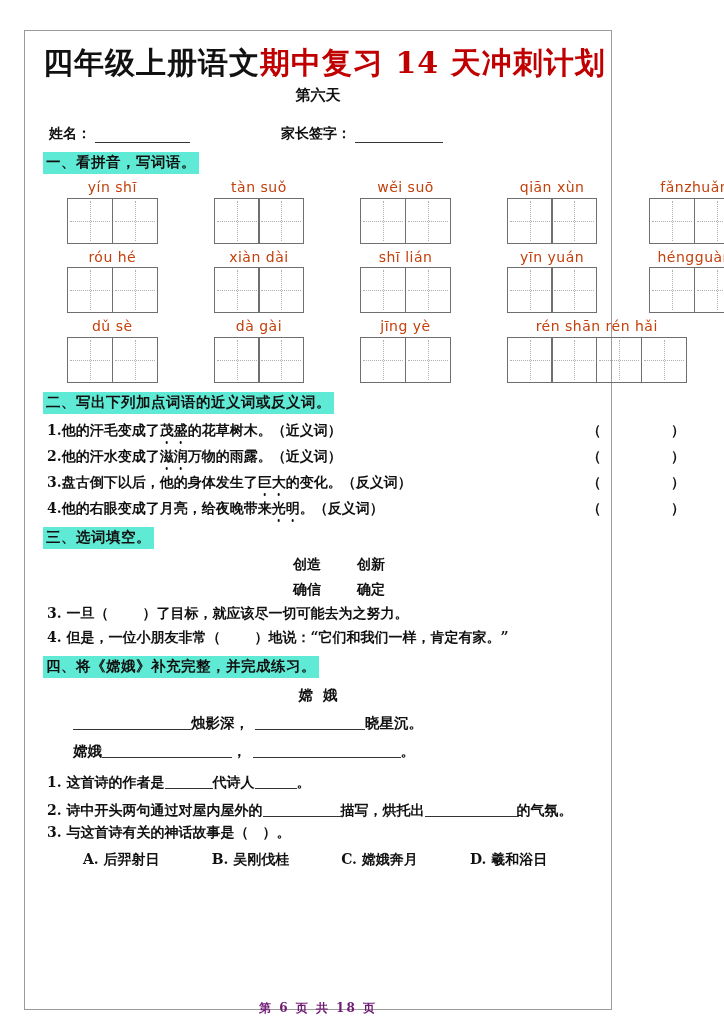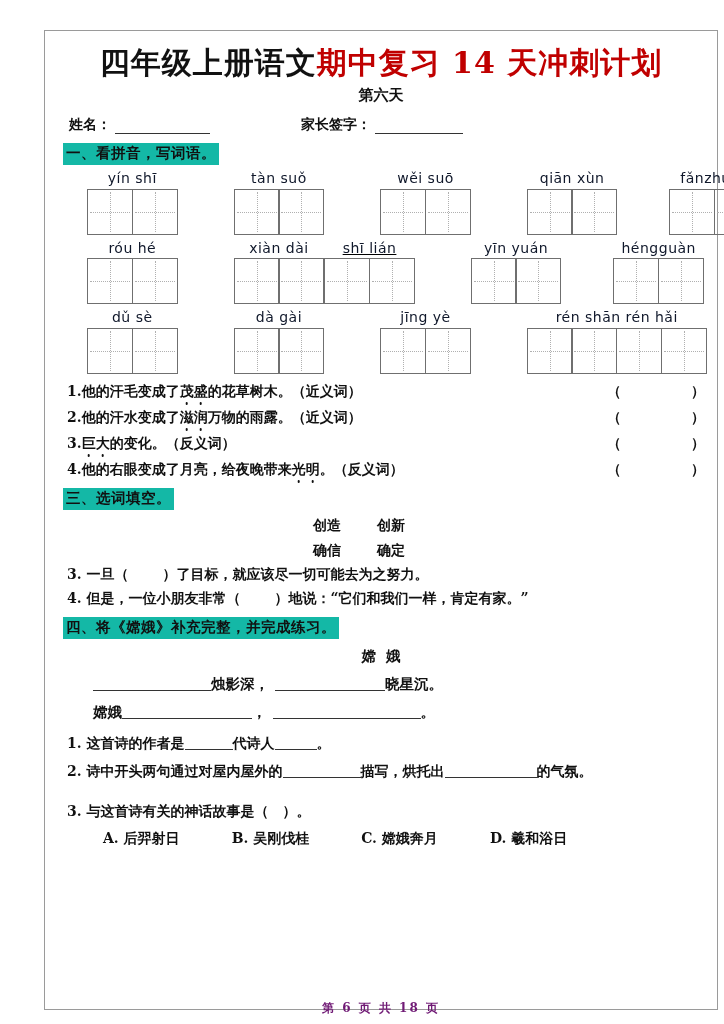--- a/index.html
+++ b/index.html
@@ -5,22 +5,22 @@
   html,body{margin:0;padding:0;}
   body{
     width:724px;height:1024px;
     background:#ffffff;
     font-family:"DejaVu Serif","Liberation Serif",serif;
     overflow:hidden;
     position:relative;
   }
   .page{
     position:absolute;
-    left:44px; top:30px;
-    width:674px; height:980px;
+    left:24px; top:30px;
+    width:588px; height:980px;
     border:1.5px solid #9a9a9a;
     box-sizing:border-box;
     background:#fff;
   }
   .inner{
     position:relative;
     width:100%; height:100%;
     box-sizing:border-box;
     padding:0 18px;
   }
@@ -41,62 +41,62 @@
     text-align:center;
     font-size:15px;
     font-weight:bold;
     margin-top:6px;
     color:#111;
   }
 
   
   .namerow{
     display:flex;
-    margin-top:11px;
+    margin-top:20px;
     font-size:14px;
     font-weight:bold;
     color:#111;
     padding:0 6px;
   }
   .namerow .cell{ display:flex; align-items:flex-end; }
   .namerow .c1{ width:232px; }
   .namerow .c2{ width:222px; }
   .namerow .c3{ flex:1; }
   .blank{
     display:inline-block;
     border-bottom:1.4px solid #333;
     height:13px;
     margin-left:4px;
   }
   .b95{width:95px;} .b92{width:92px;} .b88{width:88px;}
 
   
   .shead{
     display:inline-block;
-    background:#14b8a6;
+    background:#5eead4;
     font-size:14.5px;
     font-weight:bold;
     color:#111;
     padding:1px 3px 2px 3px;
     margin:0;
     letter-spacing:0.5px;
   }
   .sec{ margin-top:9px; }
 
   
   .pyrow{
     display:flex;
     margin-top:6px;
     padding-left:24px;
   }
   .pygroup{ display:flex; flex-direction:column; align-items:center; }
   .pytext{
     font-family:"DejaVu Sans","Liberation Sans",sans-serif;
     font-size:14px;
-    color:#0f172a;
+    color:#c2410c;
     letter-spacing:0.5px;
     white-space:nowrap;
     margin-bottom:2px;
     line-height:1.1;
   }
   .boxes{ display:flex; }
   .cellbox{
     width:46px;height:46px;
     border:1.4px solid #6f6f6f;
     box-sizing:border-box;
@@ -292,21 +292,21 @@
                 <div class="cellbox"></div>
               </div>
             </div>
             <div class="pygroup" style="margin-left: 56px;">
               <div class="pytext">xiàn dài</div>
               <div class="boxes">
                 <div class="cellbox"></div>
                 <div class="cellbox"></div>
               </div>
             </div>
-            <div class="pygroup" style=" text-decoration: underline;">
+            <div class="pygroup" style="margin-left: 56px;">
               <div class="pytext">shī lián</div>
               <div class="boxes">
                 <div class="cellbox"></div>
                 <div class="cellbox"></div>
               </div>
             </div>
             <div class="pygroup" style="margin-left: 56px;">
               <div class="pytext">yīn yuán</div>
               <div class="boxes">
                 <div class="cellbox"></div>
@@ -350,20 +350,21 @@
                 <div class="cellbox"></div>
                 <div class="cellbox"></div>
                 <div class="cellbox"></div>
               </div>
             </div>
           </div>
         </div>
   </div>
 
   <div class="sec">
+    <div class="shead">二、写出下列加点词语的近义词或反义词。</div>
     <div id="sec2-items">
           <div class="qwrap">
             <div class="q">
               <span class="txt">1. </span>
               <span class="txt">他的汗毛变成了</span>
               <span class="txt"><span class="dotchar">茂</span><span class="dotchar">盛</span></span>
               <span class="txt">的花草树木。（近义词）</span>
               <span class="paren">（　　）</span>
             </div>
           </div>
@@ -372,20 +373,21 @@
               <span class="txt">2. </span>
               <span class="txt">他的汗水变成了</span>
               <span class="txt"><span class="dotchar">滋</span><span class="dotchar">润</span></span>
               <span class="txt">万物的雨露。（近义词）</span>
               <span class="paren">（　　）</span>
             </div>
           </div>
           <div class="qwrap">
             <div class="q">
               <span class="txt">3. </span>
+              <span class="txt">盘古倒下以后，他的身体发生了</span>
               <span class="txt"><span class="dotchar">巨</span><span class="dotchar">大</span></span>
               <span class="txt">的变化。（反义词）</span>
               <span class="paren">（　　）</span>
             </div>
           </div>
           <div class="qwrap">
             <div class="q">
               <span class="txt">4. </span>
               <span class="txt">他的右眼变成了月亮，给夜晚带来</span>
               <span class="txt"><span class="dotchar">光</span><span class="dotchar">明</span></span>
@@ -433,21 +435,21 @@
     </div>
 
     <div class="fillrow" style="margin-top:12px">
       <span>1. 这首诗的作者是</span><span class="ul u48"></span><span>代诗人</span><span class="ul u42"></span><span>。</span>
     </div>
 
     <div class="fillrow" style="margin-top:9px">
       <span>2. 诗中开头两句通过对屋内屋外的</span><span class="ul u78"></span><span>描写，烘托出</span><span class="ul u92"></span><span>的气氛。</span>
     </div>
 
-    <div class="fillrow" style="margin-top:22px">3. 与这首诗有关的神话故事是（　）。</div>
+    <div class="fillrow" style="margin-top:4px">3. 与这首诗有关的神话故事是（　）。</div>
 
     <div class="choices" id="choice-row">
           <span>A. 后羿射日</span>
           <span>B. 吴刚伐桂</span>
           <span>C. 嫦娥奔月</span>
           <span>D. 羲和浴日</span>
         </div>
   </div>
 
   <div class="footer">第 6 页 共 18 页</div>

